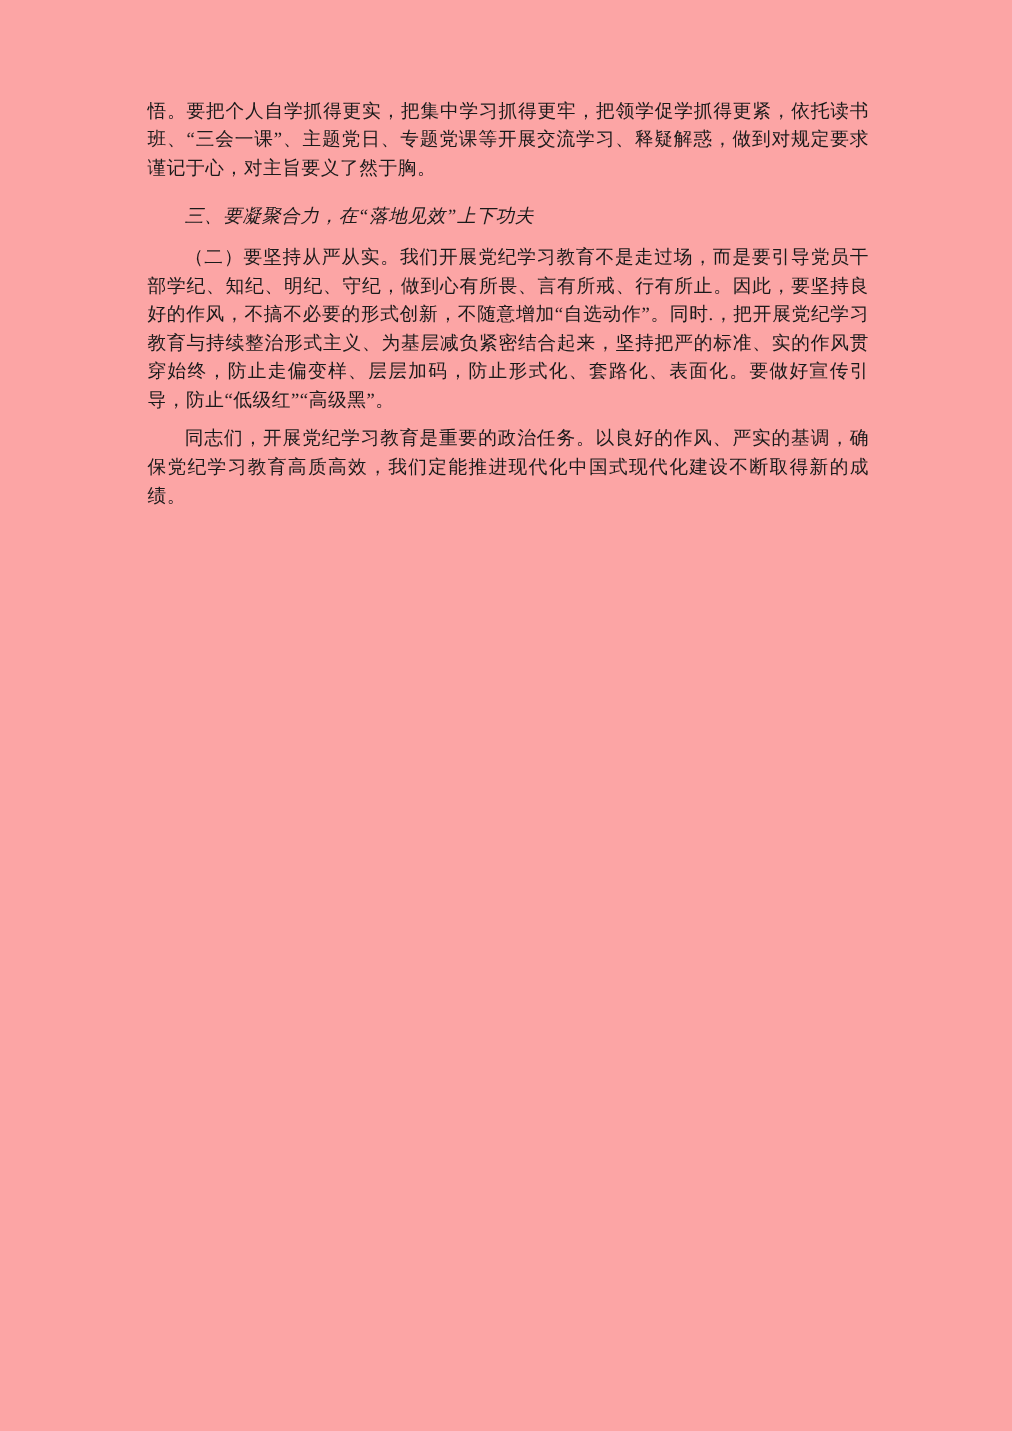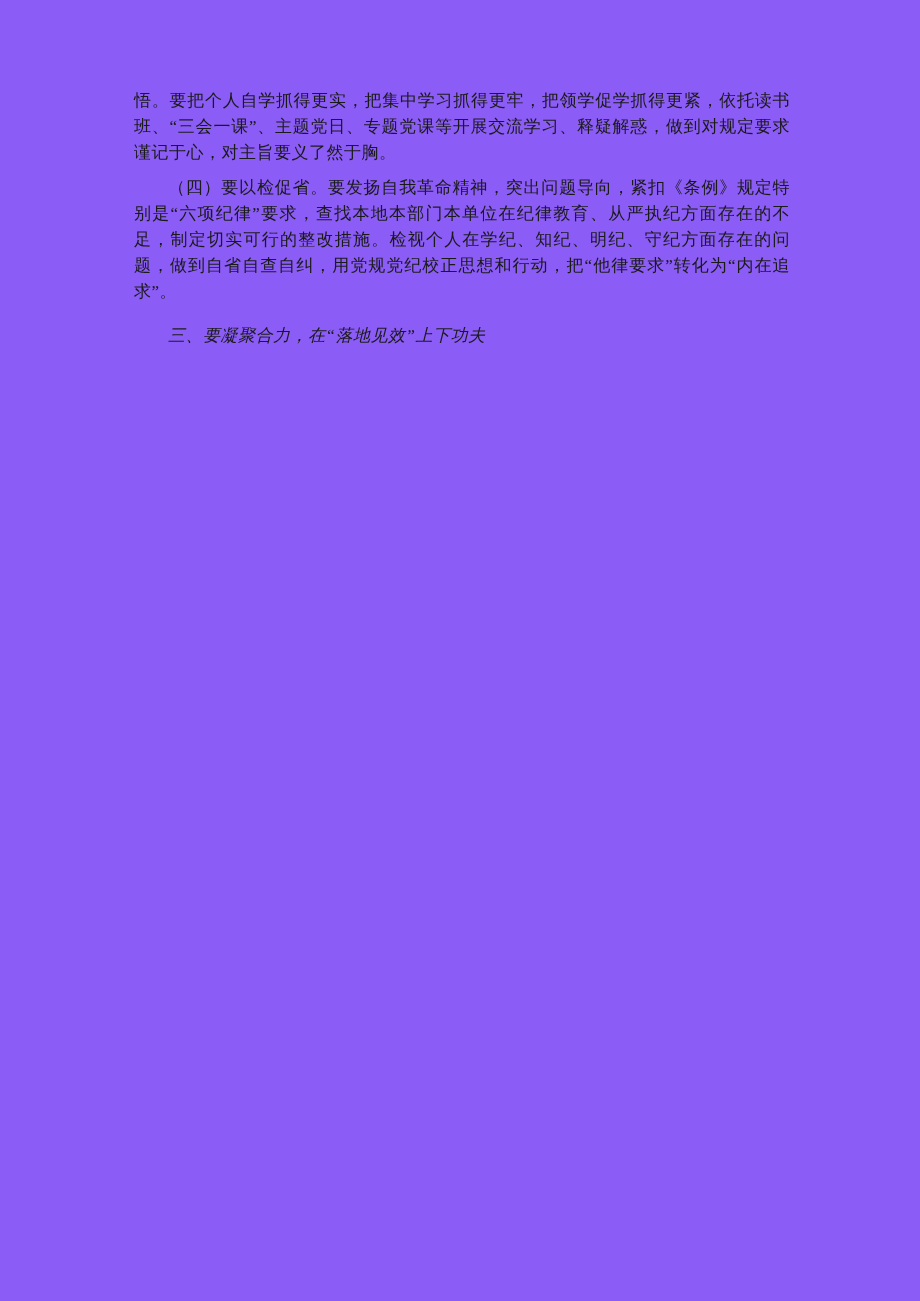--- a/index.html
+++ b/index.html
@@ -12,21 +12,21 @@
     background: #ffffff;
     overflow: hidden;
     font-family: "Liberation Serif", "DejaVu Serif", serif;
     color: #1a1a1a;
   }
   .page {
     box-sizing: border-box;
     width: 920px;
     height: 1301px;
     padding: 88px 130px 0 134px;
-    background: #8b5cf6;
+    background: #fca5a5;
   }
   .para {
     margin: 0 0 9px 0;
     font-size: 17px;
     line-height: 26px;
     text-align: justify;
     text-indent: 2em;
     letter-spacing: 0.5px;
     word-break: break-all;
   }
@@ -37,15 +37,16 @@
     font-style: italic;
     margin-top: 18px;
     margin-bottom: 11px;
   }
 </style>
 </head>
 <body>
 
 <div class="page">
   <p class="para no-indent">悟。要把个人自学抓得更实，把集中学习抓得更牢，把领学促学抓得更紧，依托读书班、“三会一课”、主题党日、专题党课等开展交流学习、释疑解惑，做到对规定要求谨记于心，对主旨要义了然于胸。</p>
-  <p class="para">（四）要以检促省。要发扬自我革命精神，突出问题导向，紧扣《条例》规定特别是“六项纪律”要求，查找本地本部门本单位在纪律教育、从严执纪方面存在的不足，制定切实可行的整改措施。检视个人在学纪、知纪、明纪、守纪方面存在的问题，做到自省自查自纠，用党规党纪校正思想和行动，把“他律要求”转化为“内在追求”。</p>
   <p class="para heading">三、要凝聚合力，在“落地见效”上下功夫</p>
+  <p class="para">（二）要坚持从严从实。我们开展党纪学习教育不是走过场，而是要引导党员干部学纪、知纪、明纪、守纪，做到心有所畏、言有所戒、行有所止。因此，要坚持良好的作风，不搞不必要的形式创新，不随意增加“自选动作”。同时.，把开展党纪学习教育与持续整治形式主义、为基层减负紧密结合起来，坚持把严的标准、实的作风贯穿始终，防止走偏变样、层层加码，防止形式化、套路化、表面化。要做好宣传引导，防止“低级红”“高级黑”。</p>
+  <p class="para">同志们，开展党纪学习教育是重要的政治任务。以良好的作风、严实的基调，确保党纪学习教育高质高效，我们定能推进现代化中国式现代化建设不断取得新的成绩。</p>
 </div>
 
 </body></html>

